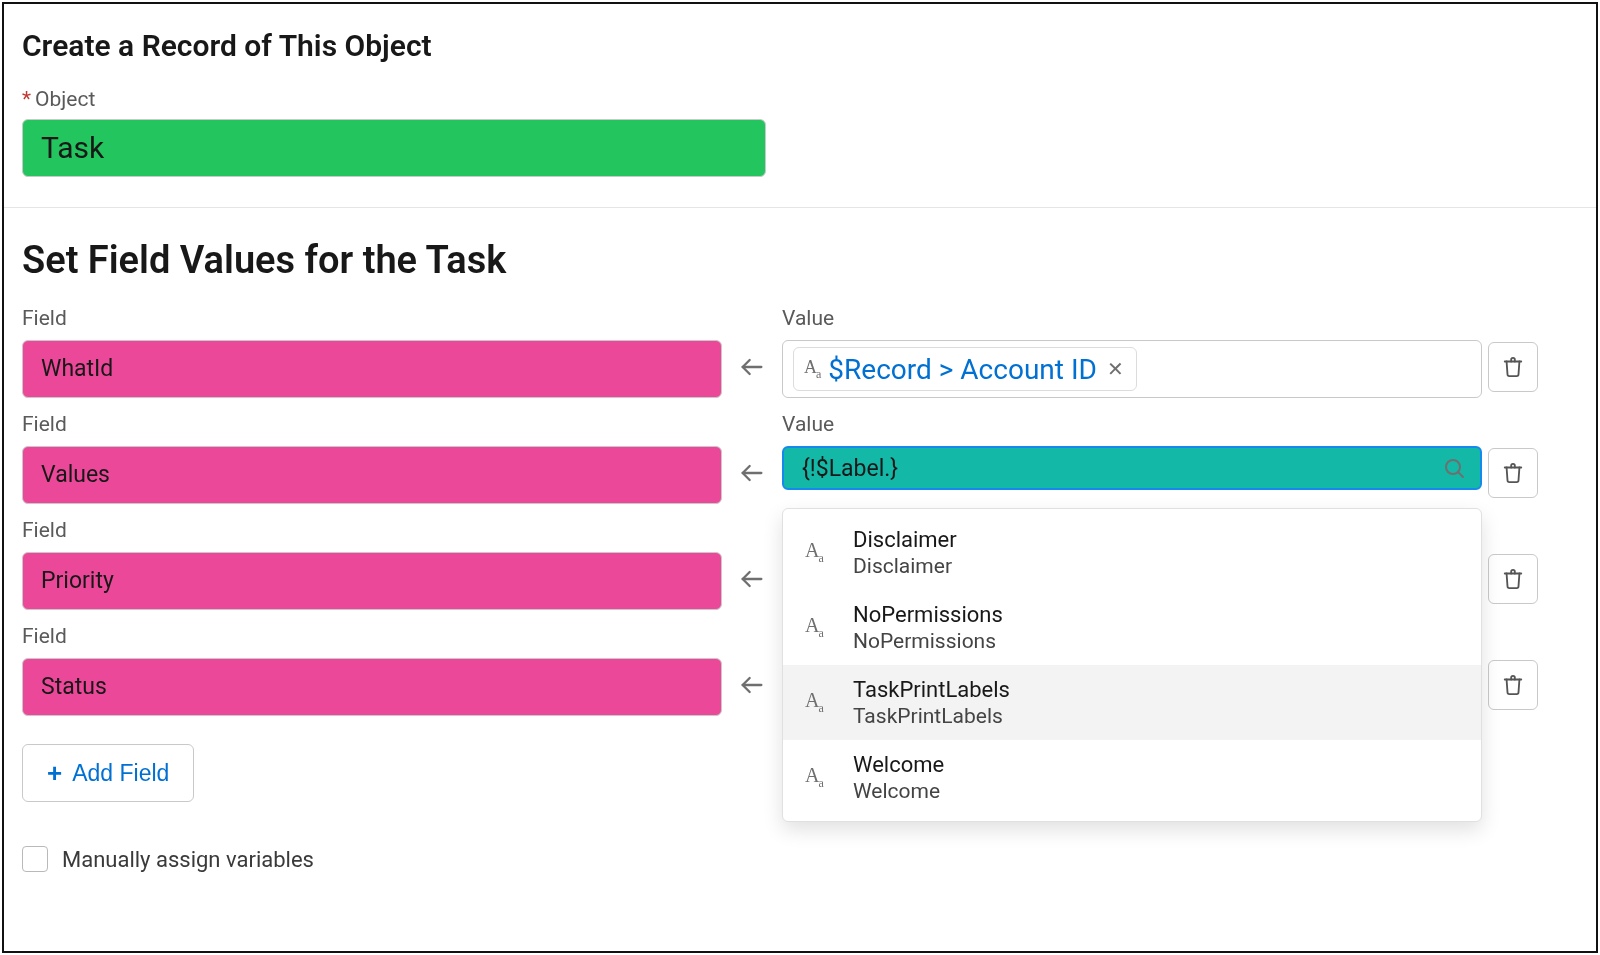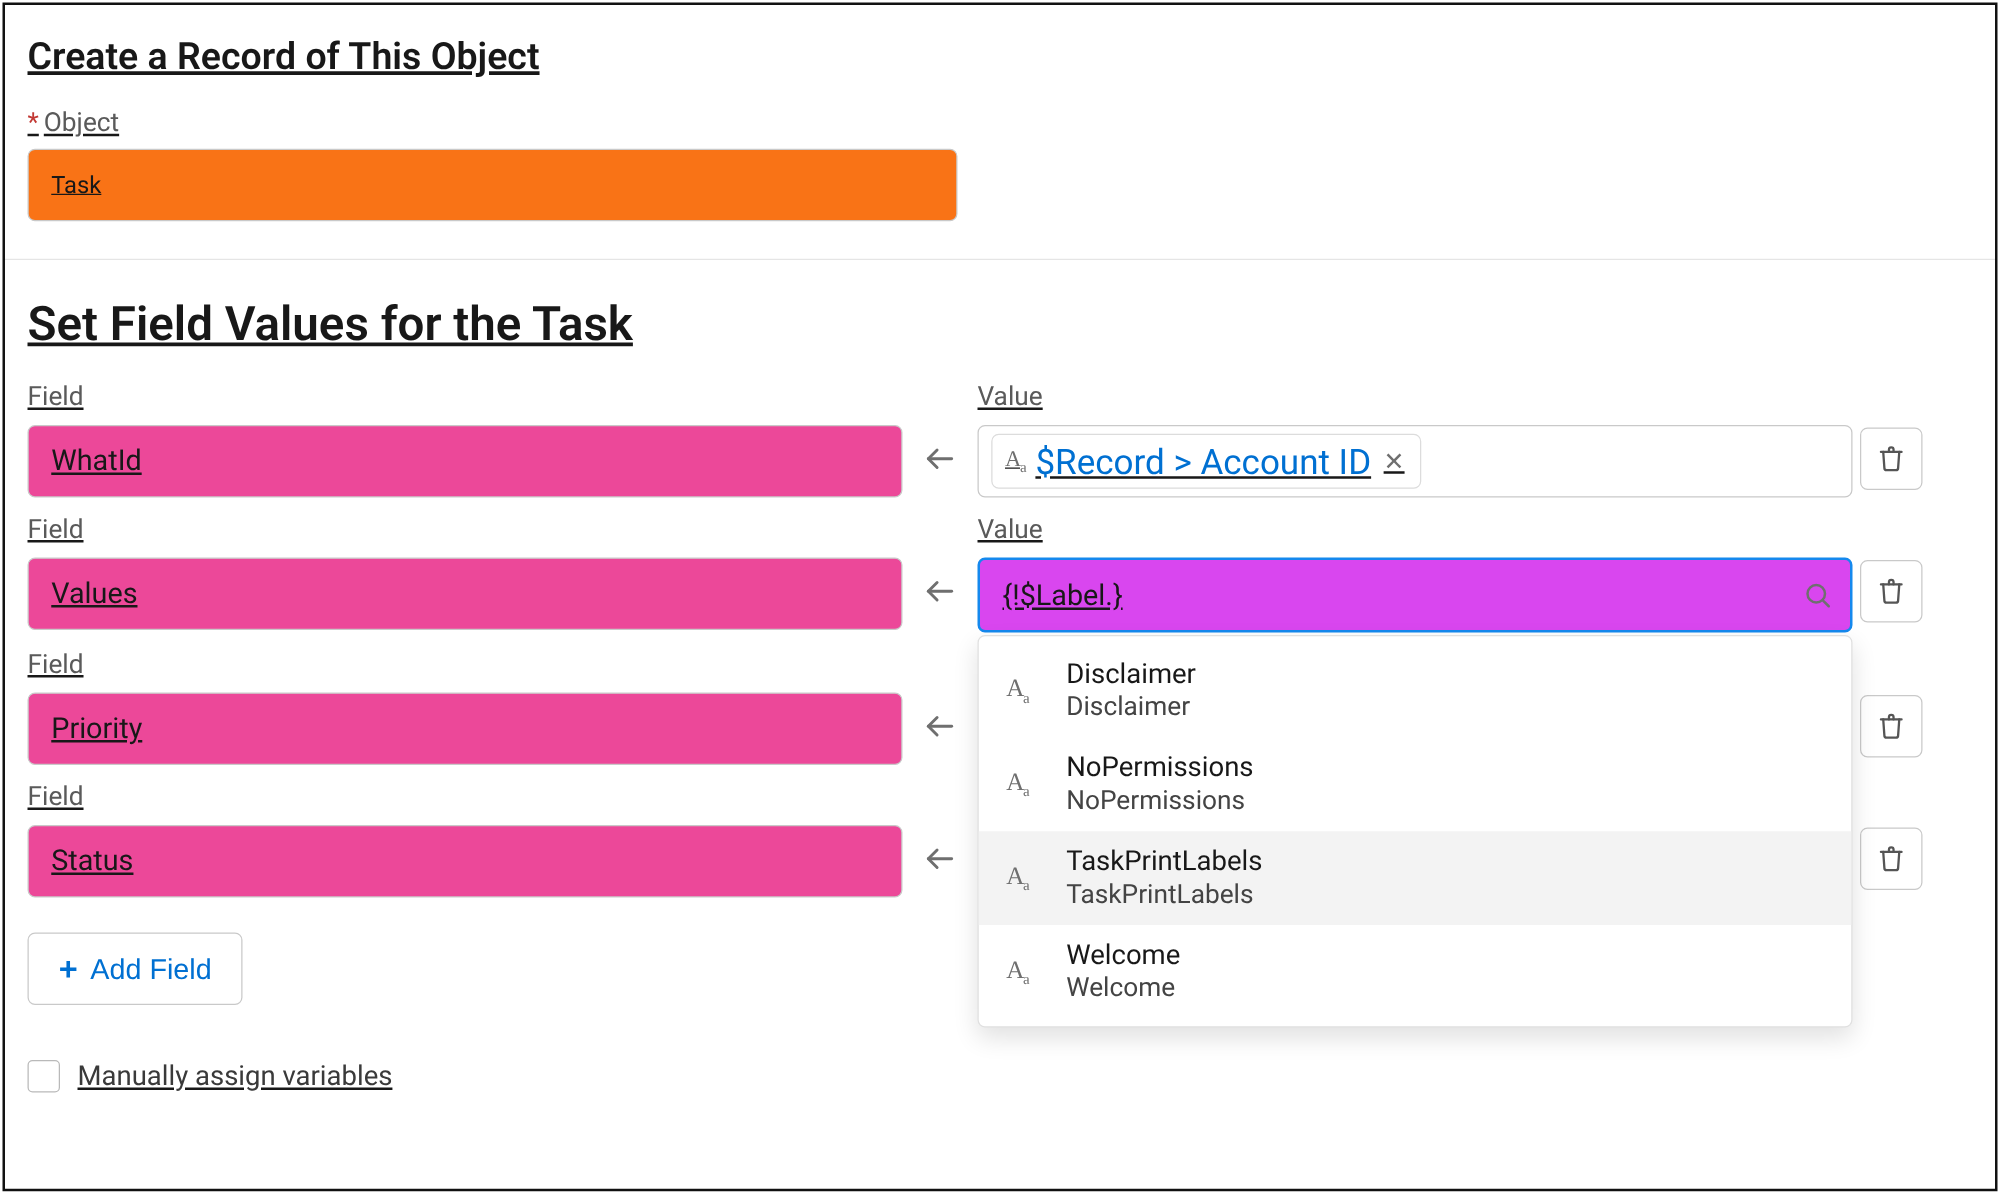--- a/index.html
+++ b/index.html
@@ -14,41 +14,40 @@
   .panel {
     border: 2px solid #111;
     width: 1596px;
     height: 951px;
     margin: 2px;
     padding: 0;
     position: relative;
   }
   .section-pad {
     padding: 18px 4px 10px 18px;
-    text-decoration: underline;
   }
   .title1 {
     font-size: 30px;
     font-weight: 600;
     margin: 6px 0 24px 0;
   }
   .req-label {
     font-size: 21px;
     color: #5a5a5a;
     margin-bottom: 8px;
   }
   .req-label .star { color: #c23934; margin-right: 4px; }
   .input, .pill-input {
     border: 1px solid #c9c9c9;
     border-radius: 6px;
-    background: #f97316;
+    background: #22c55e;
     height: 58px;
     line-height: 56px;
     padding: 0 18px;
-    font-size: 19px;
+    font-size: 30px;
     color: #181818;
     width: 744px;
   }
   .hr {
     border: 0;
     border-top: 1px solid #e5e5e5;
     margin: 20px 0 0 0;
   }
   .title2 {
     font-size: 38px;
@@ -112,22 +111,22 @@
     font-family: Georgia, serif;
     font-size: 18px;
     color: #6f6f6f;
     letter-spacing: -1px;
   }
   .pill .link { color: #0070d2; font-size: 28px; }
   .pill .x { color: #6f6f6f; font-size: 20px; cursor: pointer; padding: 0 2px; }
   .value-search {
     border: 2px solid #1589ee;
     border-radius: 6px;
-    background: #d946ef;
-    height: 60px;
+    background: #14b8a6;
+    height: 44px;
     width: 700px;
     padding: 0 50px 0 18px;
     display: flex;
     align-items: center;
     font-size: 23px;
     position: relative;
   }
   .value-search .mag {
     position: absolute;
     right: 14px;

